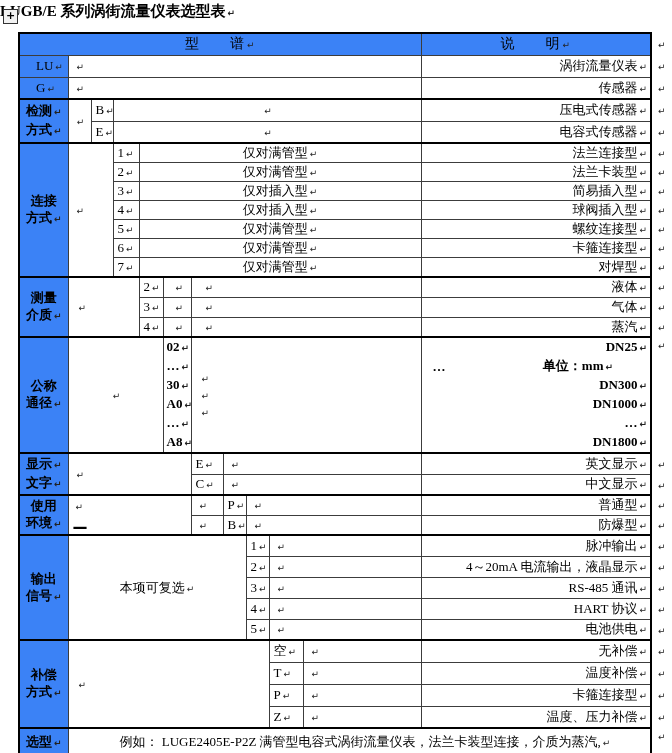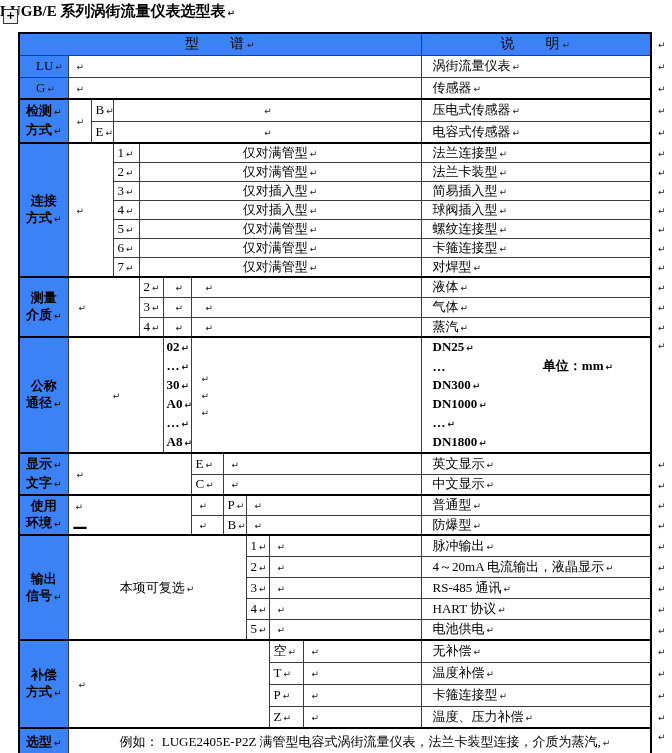--- a/index.html
+++ b/index.html
@@ -15,21 +15,21 @@
   tr.last td{border-bottom:2px solid #000;}
   td.mcol, tr.sec td.mcol, tr.last td.mcol{border:0 none;padding:0 0 0 4px;}
   .fl{border-left:2px solid #000;}
   .fr{border-right:2px solid #000;}
   .gray{background:#3b82f6;}
   .center{text-align:center;}
   .lab{text-align:center;line-height:17px;}
   .left{text-align:left;padding-left:16px;}
   .hdr{font-size:14px;letter-spacing:1px;}
   .code{padding-left:4px;}
-  .desc{padding-left:11px;}
+  .desc{padding-left:11px;text-align:right;}
   .p6{padding-left:6px;}  .p8{padding-left:8px;}  .p10{padding-left:10px;} .p12{padding-left:12px;}
   .cm{font-style:normal;font-family:"DejaVu Sans",sans-serif;font-size:9px;color:#222;margin-left:2px;}
   .vtop{vertical-align:top;}
   .mcol{width:22px;}
   .h18{height:18px;} .h20{height:20px;} .h21{height:21px;} .h22{height:22px;}
   .h46{height:46px;} .h108{height:108px;}
   .ln{line-height:17px;white-space:nowrap;font-weight:bold;}
   .flexln{display:flex;align-items:center;}
   .unit{margin-left:auto;padding-right:34px;white-space:nowrap;}
   .midmarks{vertical-align:middle;padding-left:8px;}

